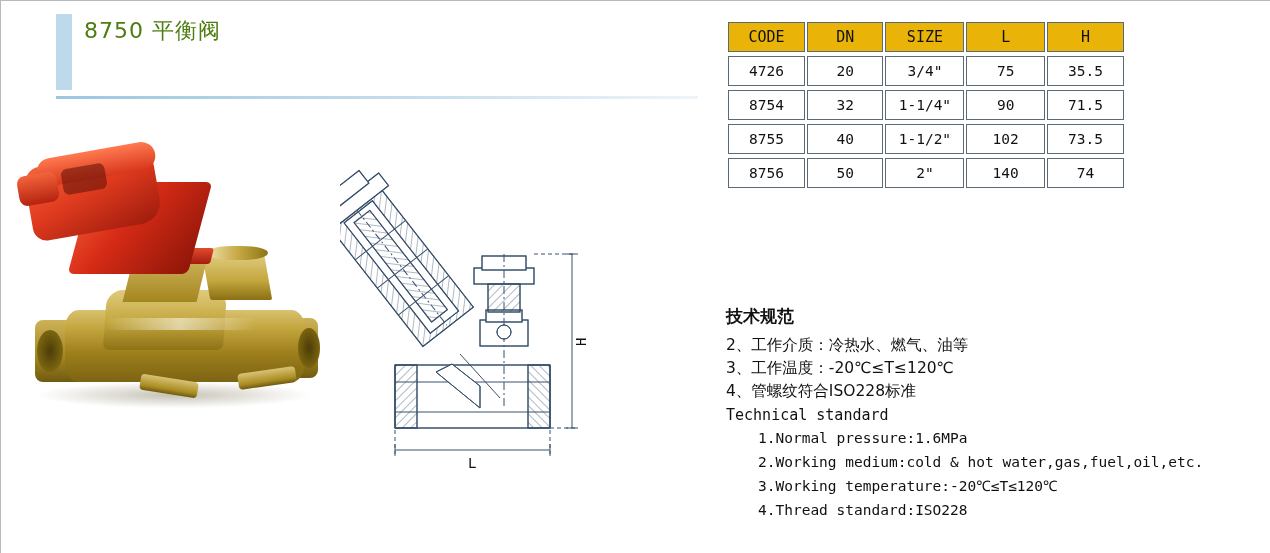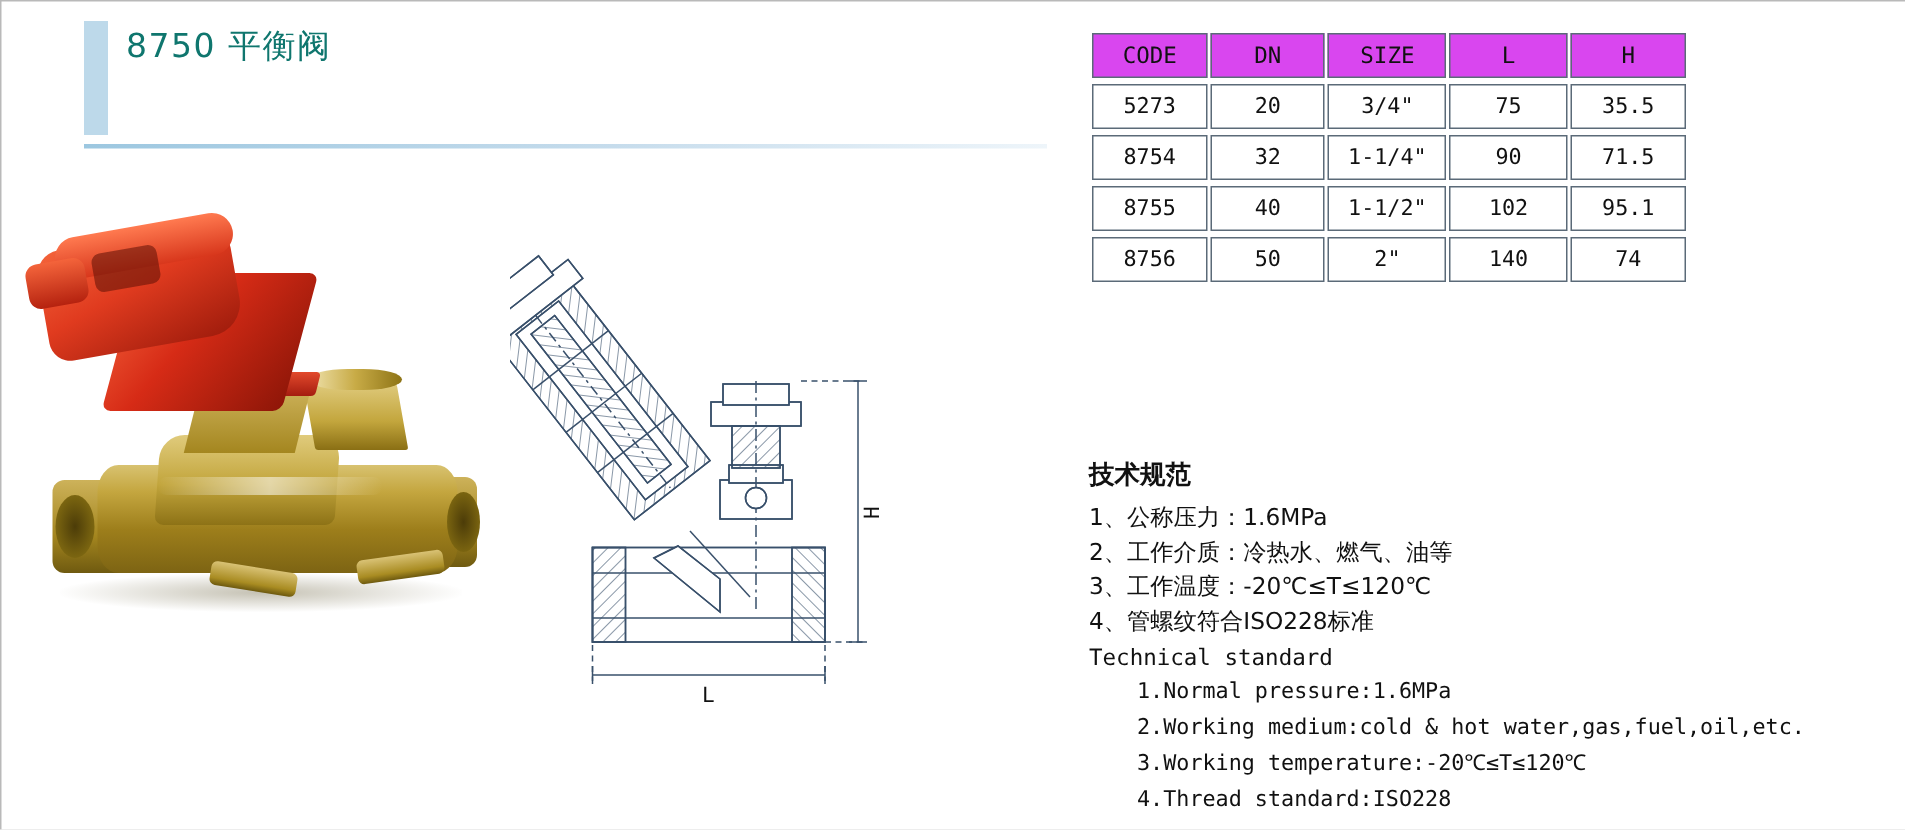--- a/index.html
+++ b/index.html
@@ -15,21 +15,21 @@
   #header{
     position:absolute;left:56px;top:8px;width:640px;height:96px;
   }
   #header-bar{
     position:absolute;left:0;top:6px;width:16px;height:76px;
     background:#bdd9ea;
   }
   #title-cn{
     position:absolute;left:28px;top:8px;
     font-family:"DejaVu Sans", sans-serif;
-    font-size:22px;letter-spacing:1px;color:#0f766e;
+    font-size:22px;letter-spacing:1px;color:#4d7c0f;
     white-space:nowrap;
   }
   #title-en{
     position:absolute;left:28px;top:45px;
     font-family:"DejaVu Sans Mono", monospace;
     font-size:23px;letter-spacing:1.5px;color:#111;
     white-space:nowrap;
   }
   #header-rule{
     position:absolute;left:0;top:88px;width:642px;height:3px;
@@ -151,21 +151,21 @@
   th,td{
     border:1px solid #5b6a78;
     height:28px;
     text-align:center;
     font-family:"DejaVu Sans Mono", monospace;
     font-size:14.5px;
     color:#111;
     background:#fff;
     padding:0;
   }
-  th{background:#d946ef;font-weight:normal;font-size:15px;}
+  th{background:#eab308;font-weight:normal;font-size:15px;}
   col.c-code{width:78px;}
   col.c-dn{width:78px;}
   col.c-size{width:80px;}
   col.c-l{width:80px;}
   col.c-h{width:78px;}
 
   
   #spec{
     position:absolute;left:726px;top:305px;width:540px;
   }
@@ -307,54 +307,53 @@
       <tr>
         <th>CODE</th>
         <th>DN</th>
         <th>SIZE</th>
         <th>L</th>
         <th>H</th>
       </tr>
     </thead>
     <tbody>
       <tr>
-        <td>5273</td>
+        <td>4726</td>
         <td>20</td>
         <td>3/4"</td>
         <td>75</td>
         <td>35.5</td>
       </tr>
       <tr>
         <td>8754</td>
         <td>32</td>
         <td>1-1/4"</td>
         <td>90</td>
         <td>71.5</td>
       </tr>
       <tr>
         <td>8755</td>
         <td>40</td>
         <td>1-1/2"</td>
         <td>102</td>
-        <td>95.1</td>
+        <td>73.5</td>
       </tr>
       <tr>
         <td>8756</td>
         <td>50</td>
         <td>2"</td>
         <td>140</td>
         <td>74</td>
       </tr>
     </tbody>
   </table>
 </div>
 
 <div id="spec">
   <div id="spec-title">技术规范</div>
-  <div class="cn-line">1、公称压力：1.6MPa</div>
   <div class="cn-line">2、工作介质：冷热水、燃气、油等</div>
   <div class="cn-line">3、工作温度：-20℃≤T≤120℃</div>
   <div class="cn-line">4、管螺纹符合ISO228标准</div>
   <div id="tech-std">Technical standard</div>
   <div class="en-line">1.Normal pressure:1.6MPa</div>
   <div class="en-line">2.Working medium:cold &amp; hot water,gas,fuel,oil,etc.</div>
   <div class="en-line">3.Working temperature:-20℃≤T≤120℃</div>
   <div class="en-line">4.Thread standard:ISO228</div>
 </div>
 

